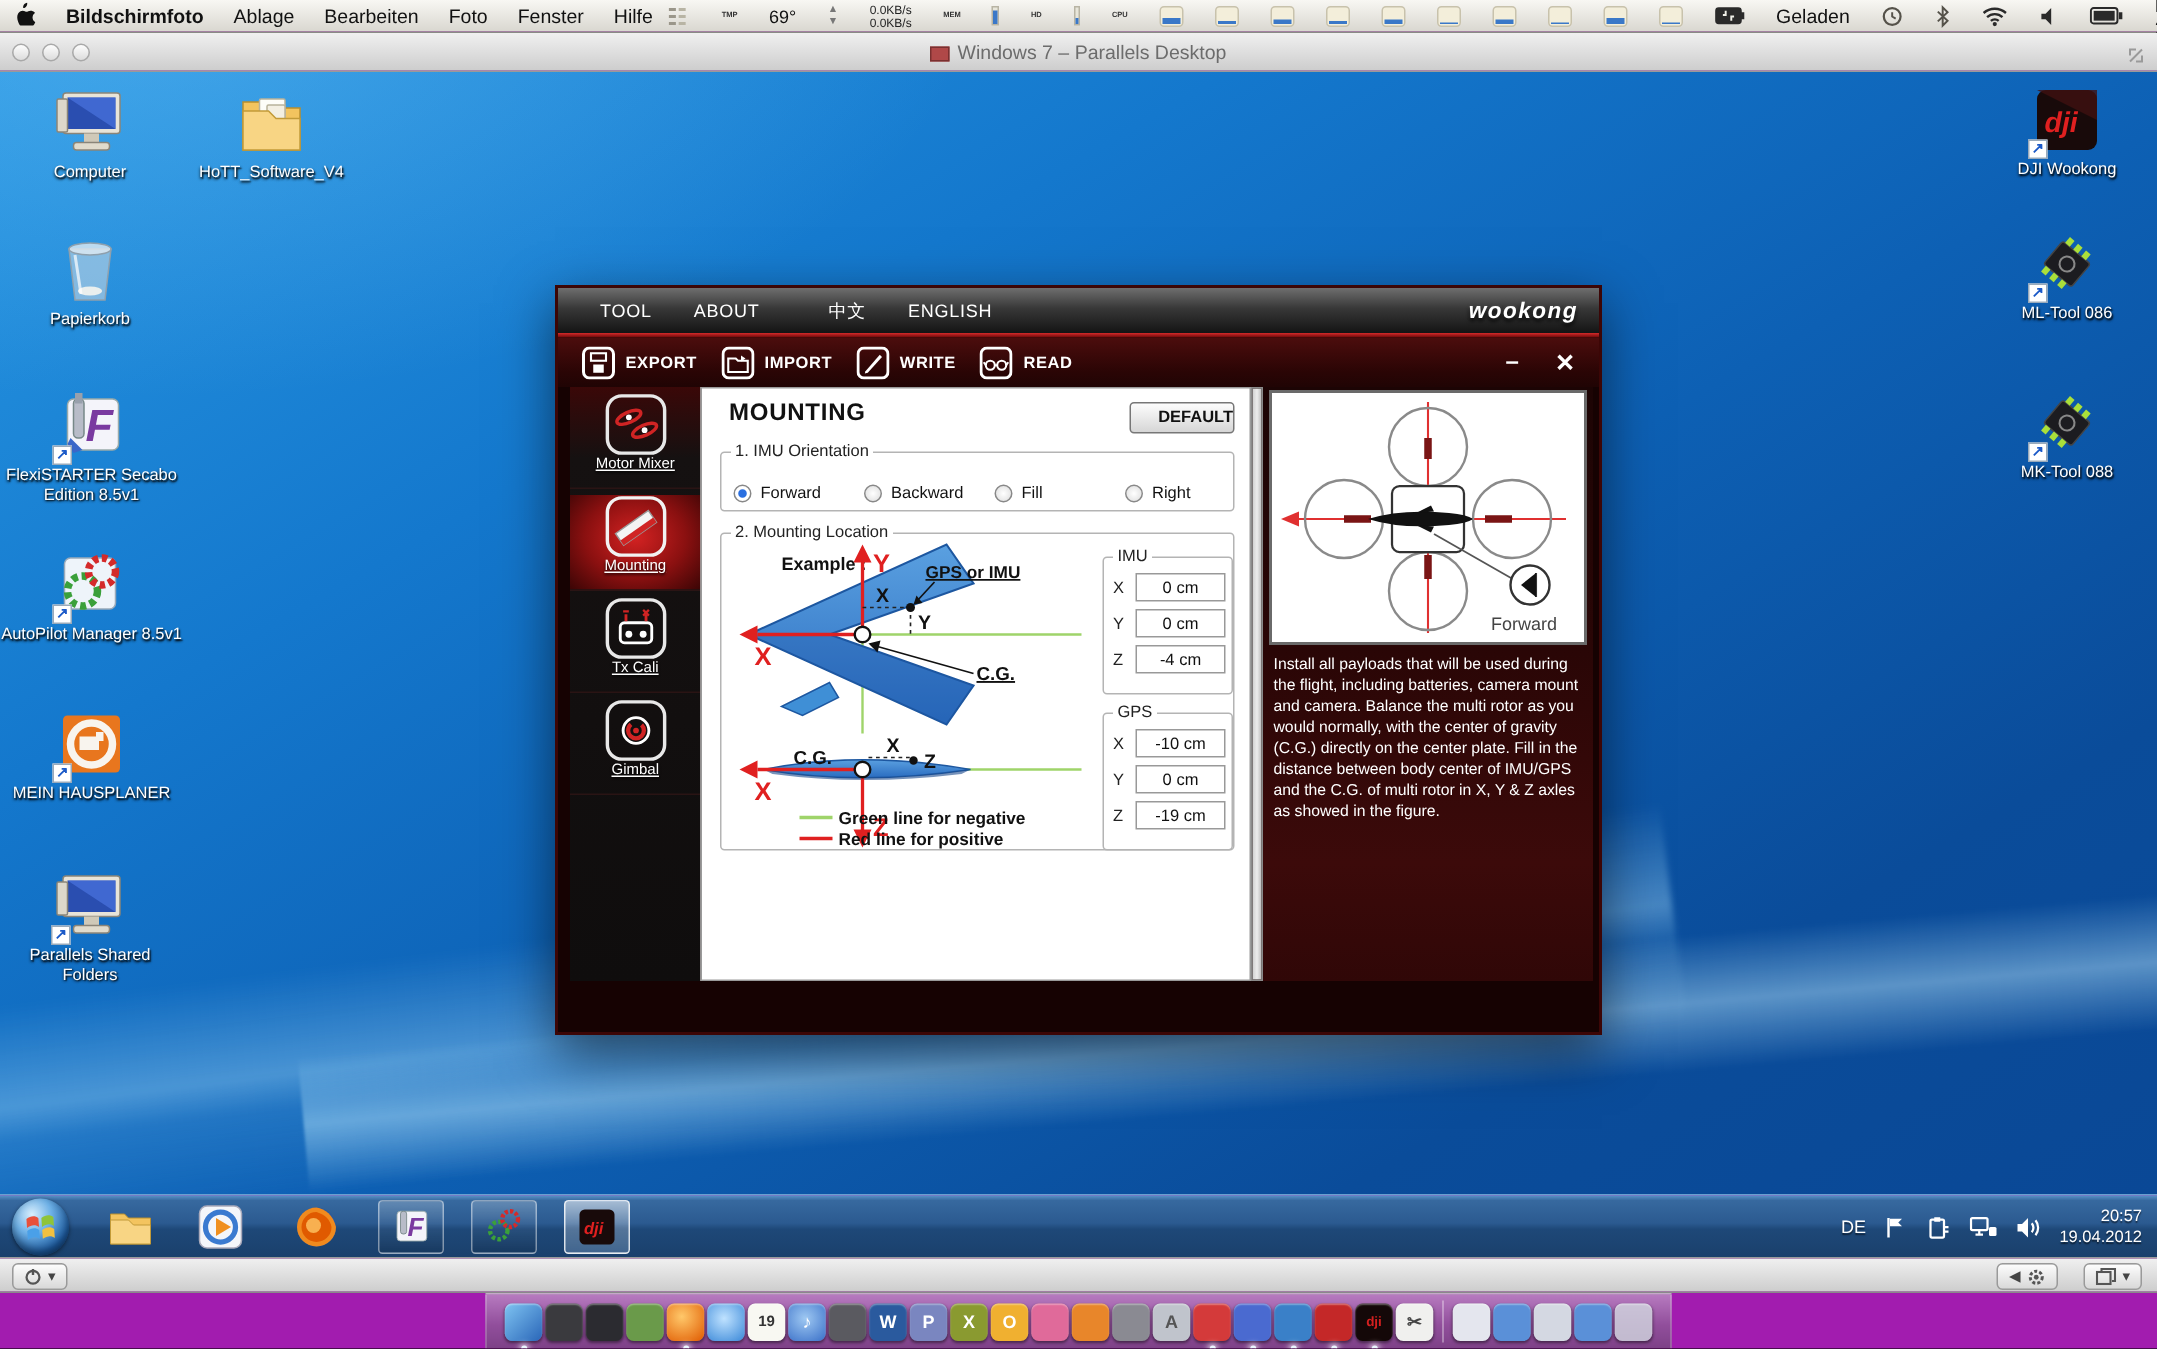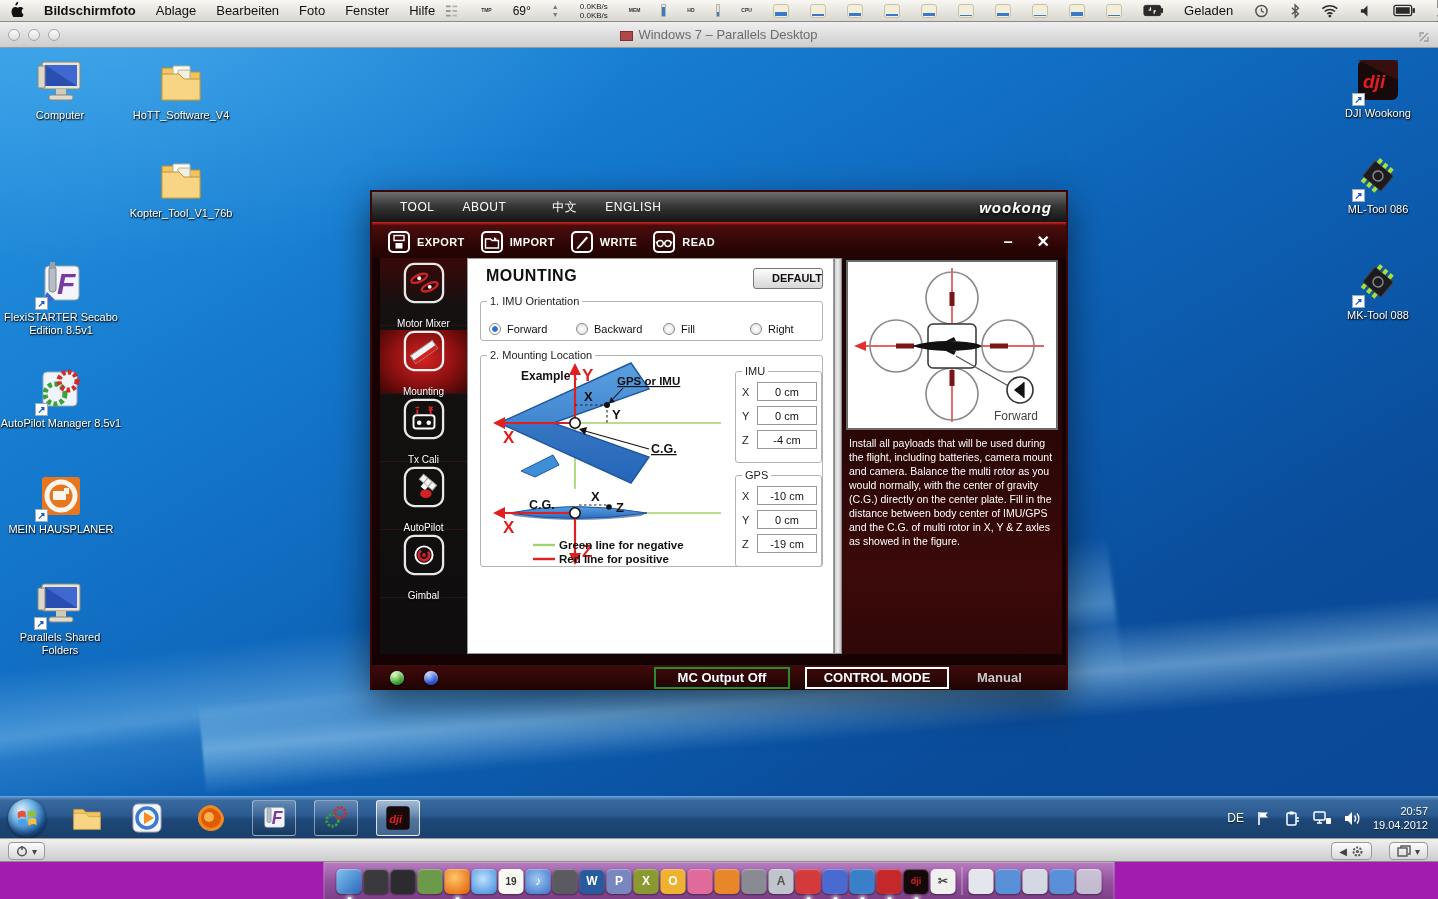--- a/index.html
+++ b/index.html
@@ -56,21 +56,21 @@
     color:#fff;text-shadow:0 2px 3px #000,0 0 2px #555;}
   .redline{position:absolute;left:0;top:30px;width:100%;height:3px;background:linear-gradient(#d42a2a,#6a0808);}
   .wtool{position:absolute;left:0;top:33px;width:100%;height:33px;
     background:linear-gradient(#4c0d0d,#2a0505 70%,#200404);display:flex;align-items:center;color:#fff;}
   .tbtn{display:flex;align-items:center;gap:7px;margin-left:16px;font-size:11px;font-weight:bold;letter-spacing:.4px;}
   .wctl{margin-left:auto;display:flex;align-items:center;gap:24px;margin-right:16px;font-size:16px;font-weight:bold;}
 
   .sidebar{position:absolute;left:8px;top:66px;width:87px;height:396px;
     background:linear-gradient(180deg,#3a0808,#151111 12%,#0f0d0d);}
   .sitem{position:relative;height:64px;text-align:center;color:#fff;font-size:10px;border-bottom:1px solid #2a1414;}
-  .sitem .silbl{margin-top:14px;text-shadow:0 1px 2px #000;}
+  .sitem .silbl{margin-top:0;text-shadow:0 1px 2px #000;text-decoration:underline;}
   .sitem.sel{background:radial-gradient(ellipse at 50% 45%,#d42222 0%,#8a1010 55%,#3a0505 100%);}
   .sico{display:block;margin:4px auto 0 auto;}
 
   .panel{position:absolute;left:95px;top:66px;width:367px;height:396px;background:#fff;border:1px solid #9a9a9a;}
   .ptitle2{position:absolute;left:18px;top:8px;font-size:16px;font-weight:bold;color:#111;letter-spacing:.5px;}
   .defbtn{position:absolute;right:10px;top:9px;width:70px;height:21px;
     background:linear-gradient(#fdfdfd,#d6d6d6);border:1px solid #777;border-radius:3px;
     font-size:11px;font-weight:bold;color:#111;text-align:right;line-height:19px;}
   fieldset{border:1px solid #b4b4b4;border-radius:3px;margin:0;padding:0;}
   fieldset legend{font-size:11px;color:#222;padding:0 3px;margin-left:6px;}
@@ -288,30 +288,30 @@
     <div class="dicon" style="left:120px;top:10px;width:122px">
       <div class="ic"><svg width="48" height="48" viewBox="0 0 48 48">
         <path d="M5 10h13l4 4h21v28H5z" fill="#f3c45f" stroke="#b98f2e"></path>
         <rect x="16" y="8" width="17" height="32" rx="1" fill="#fdfdf8" stroke="#b8b29a"></rect>
         <rect x="21" y="12" width="12" height="28" rx="1" fill="#f3efe2" stroke="#b8b29a"></rect>
         <path d="M5 16h17l5 5h16v21H5z" fill="#f8d584" stroke="#c29a38"></path>
       </svg></div>
       <div class="lbl">HoTT_Software_V4</div>
     </div>
 
-
-    <div class="dicon" style="left:118px;top:108px;width:126px">
-      <div class="ic"><svg width="48" height="48" viewBox="0 0 48 48">
-        <path d="M5 10h13l4 4h21v28H5z" fill="#f3c45f" stroke="#b98f2e"></path>
-        <rect x="16" y="8" width="17" height="32" rx="1" fill="#fdfdf8" stroke="#b8b29a"></rect>
-        <rect x="21" y="12" width="12" height="28" rx="1" fill="#f3efe2" stroke="#b8b29a"></rect>
-        <path d="M5 16h17l5 5h16v21H5z" fill="#f8d584" stroke="#c29a38"></path>
+    <div class="dicon" style="left:4px;top:108px">
+      <div class="ic"><svg width="48" height="48" viewBox="0 0 48 48">
+        <path d="M10 10 L38 10 L34 44 L14 44 Z" fill="rgba(205,218,228,.55)" stroke="#8fa0ad"></path>
+        <ellipse cx="24" cy="10" rx="14" ry="4" fill="rgba(225,235,242,.8)" stroke="#8fa0ad"></ellipse>
+        <ellipse cx="24" cy="38" rx="8" ry="3" fill="rgba(245,245,240,.9)"></ellipse>
+        <path d="M14 14 L18 40" stroke="rgba(255,255,255,.7)" stroke-width="2"></path>
       </svg></div>
-      <div class="lbl">Kopter_Tool_V1_76b</div>
-    </div>
+      <div class="lbl">Papierkorb</div>
+    </div>
+
 
     <div class="dicon" style="left:0px;top:212px;width:122px">
       <div class="ic"><svg width="48" height="48" viewBox="0 0 48 48">
         <rect x="8" y="6" width="34" height="34" rx="4" fill="#f4f4fa" stroke="#9aa"></rect>
         <text x="20" y="34" font-size="30" font-weight="bold" font-style="italic" fill="#7a3aa0">F</text>
         <rect x="12" y="6" width="7" height="26" rx="3" fill="#b8bcc8" stroke="#788"></rect>
         <rect x="13" y="2" width="5" height="7" fill="#98a0ac"></rect>
         <path d="M10 32l8 8-6 2-4-6z" fill="#3a66c8"></path>
       </svg><span class="sc">↗</span></div>
       <div class="lbl">FlexiSTARTER Secabo Edition 8.5v1</div>
@@ -469,32 +469,20 @@
       <div class="sitem">
         <svg class="sico" width="42" height="42" viewBox="0 0 44 44">
           <rect x="2" y="2" width="40" height="40" rx="10" fill="none" stroke="#e8e8e8" stroke-width="2.4"></rect>
           <rect x="11" y="18" width="22" height="14" rx="3" fill="none" stroke="#fff" stroke-width="2"></rect>
           <circle cx="17" cy="26" r="2.4" fill="#fff"></circle>
             <circle cx="27" cy="26" r="2.4" fill="#fff"></circle>
           <path d="M15 17v-5M29 17v-5" stroke="#d02424" stroke-width="2"></path>
           <path d="M13 10h4M27 9l4 4M31 9l-4 4" stroke="#d02424" stroke-width="1.6"></path>
         </svg>
         <div class="silbl">Tx Cali</div>
-      </div>
-      <div class="sitem">
-        <svg class="sico" width="42" height="42" viewBox="0 0 44 44">
-          <rect x="2" y="2" width="40" height="40" rx="10" fill="none" stroke="#e8e8e8" stroke-width="2.4"></rect>
-          <g transform="rotate(40 22 22)">
-            <rect x="13" y="12" width="18" height="7" fill="#f4f4f4" stroke="#999"></rect>
-            <path d="M19 12v7M25 12v7" stroke="#999"></path>
-            <rect x="19" y="19" width="6" height="5" fill="#fff"></rect>
-          </g>
-          <ellipse cx="24" cy="29" rx="6" ry="4.5" fill="#d02424"></ellipse>
-        </svg>
-        <div class="silbl">AutoPilot</div>
       </div>
       <div class="sitem">
         <svg class="sico" width="42" height="42" viewBox="0 0 44 44">
           <rect x="2" y="2" width="40" height="40" rx="10" fill="none" stroke="#e8e8e8" stroke-width="2.4"></rect>
           <circle cx="22" cy="22" r="9" fill="none" stroke="#fff" stroke-width="2"></circle>
           <circle cx="22" cy="22" r="5.5" fill="none" stroke="#d02424" stroke-width="3" stroke-dasharray="22 8"></circle>
           <circle cx="22" cy="22" r="2" fill="#d02424"></circle>
         </svg>
         <div class="silbl">Gimbal</div>
       </div>
@@ -650,27 +638,20 @@
           <path d="M108 94L164 126" stroke="#555" stroke-width="1.2"></path>
           <circle cx="172" cy="128" r="13" fill="#fff" stroke="#333" stroke-width="1.6"></circle>
           <path d="M176 120v16" stroke="#333" stroke-width="1.4"></path>
           <path d="M176 120l-10 8 10 8z" fill="#111"></path>
           <text x="146" y="158" font-size="12" fill="#444">Forward</text>
         </svg>
       </div>
       <div class="infotext">Install all payloads that will be used during the flight, including batteries, camera mount and camera. Balance the multi rotor as you would normally, with the center of gravity (C.G.) directly on the center plate. Fill in the distance between body center of IMU/GPS and the C.G. of multi rotor in X, Y &amp; Z axles as showed in the figure.</div>
     </div>
 
-    <div class="wstatus">
-      <span class="led ledg"></span>
-      <span class="led ledb"></span>
-      <span class="mcbox">MC Output Off</span>
-      <span class="cmbox">CONTROL MODE</span>
-      <span class="manual">Manual</span>
-    </div>
   </div>
 
   <div class="taskbar">
     <div class="orb">
       <svg width="38" height="38" viewBox="0 0 38 38">
         <g transform="rotate(-4 19 19)">
           <path d="M10 13c3-2 6-2 8 0v6c-2-2-5-2-8 0z" fill="#e8503a"></path>
           <path d="M20 13c3-2 6-2 8 0v6c-2-2-5-2-8 0z" fill="#8fc43a"></path>
           <path d="M10 21c3-2 6-2 8 0v6c-2-2-5-2-8 0z" fill="#4aa0e8"></path>
           <path d="M20 21c3-2 6-2 8 0v6c-2-2-5-2-8 0z" fill="#f2c040"></path>

